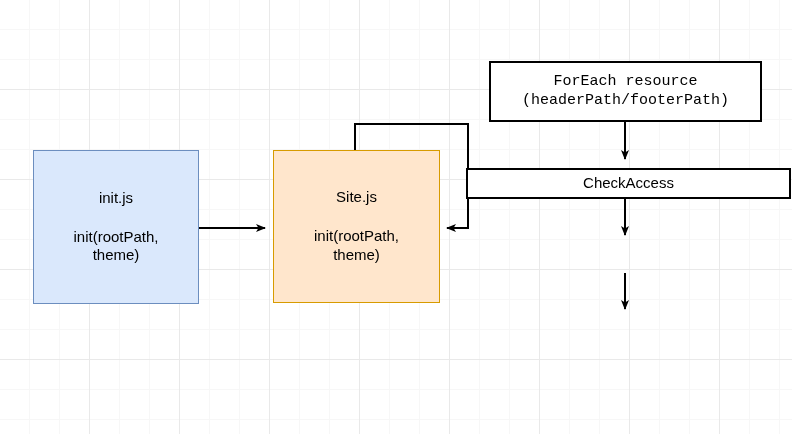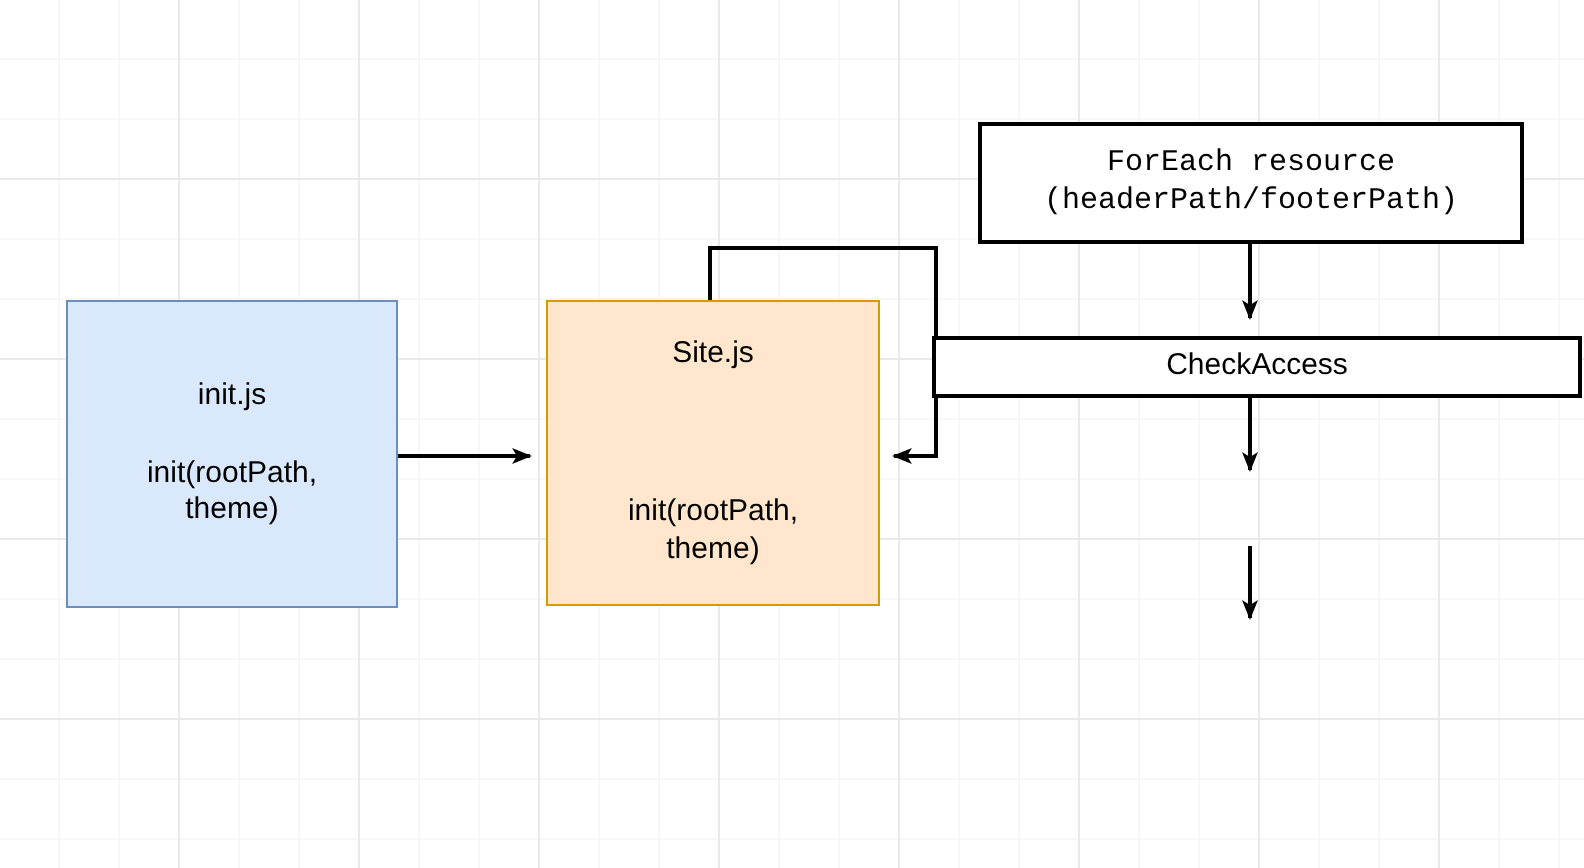--- a/index.html
+++ b/index.html
@@ -111,21 +111,21 @@
     </g>
   </svg>
 
   <div class="node node-blue" style="left:33px; top:150px; width:166px; height:154px;">
     <span class="lbl t-sans">init.js</span>
     <span class="gap"></span>
     <span class="lbl t-sans">init(rootPath,
 theme)</span>
   </div>
 
-  <div class="node node-orange" style="left:273px; top:150px; width:167px; height:153px;gap:20px;">
+  <div class="node node-orange" style="left:273px; top:150px; width:167px; height:153px;">
     <span class="lbl t-sans">Site.js</span>
     <span class="gap"></span>
     <span class="lbl t-sans">init(rootPath,
 theme)</span>
   </div>
 
   <div class="node node-plain" style="left:489px; top:61px; width:273px; height:61px;">
     <span class="lbl t-mono">ForEach resource
 (headerPath/footerPath)</span>
   </div>

